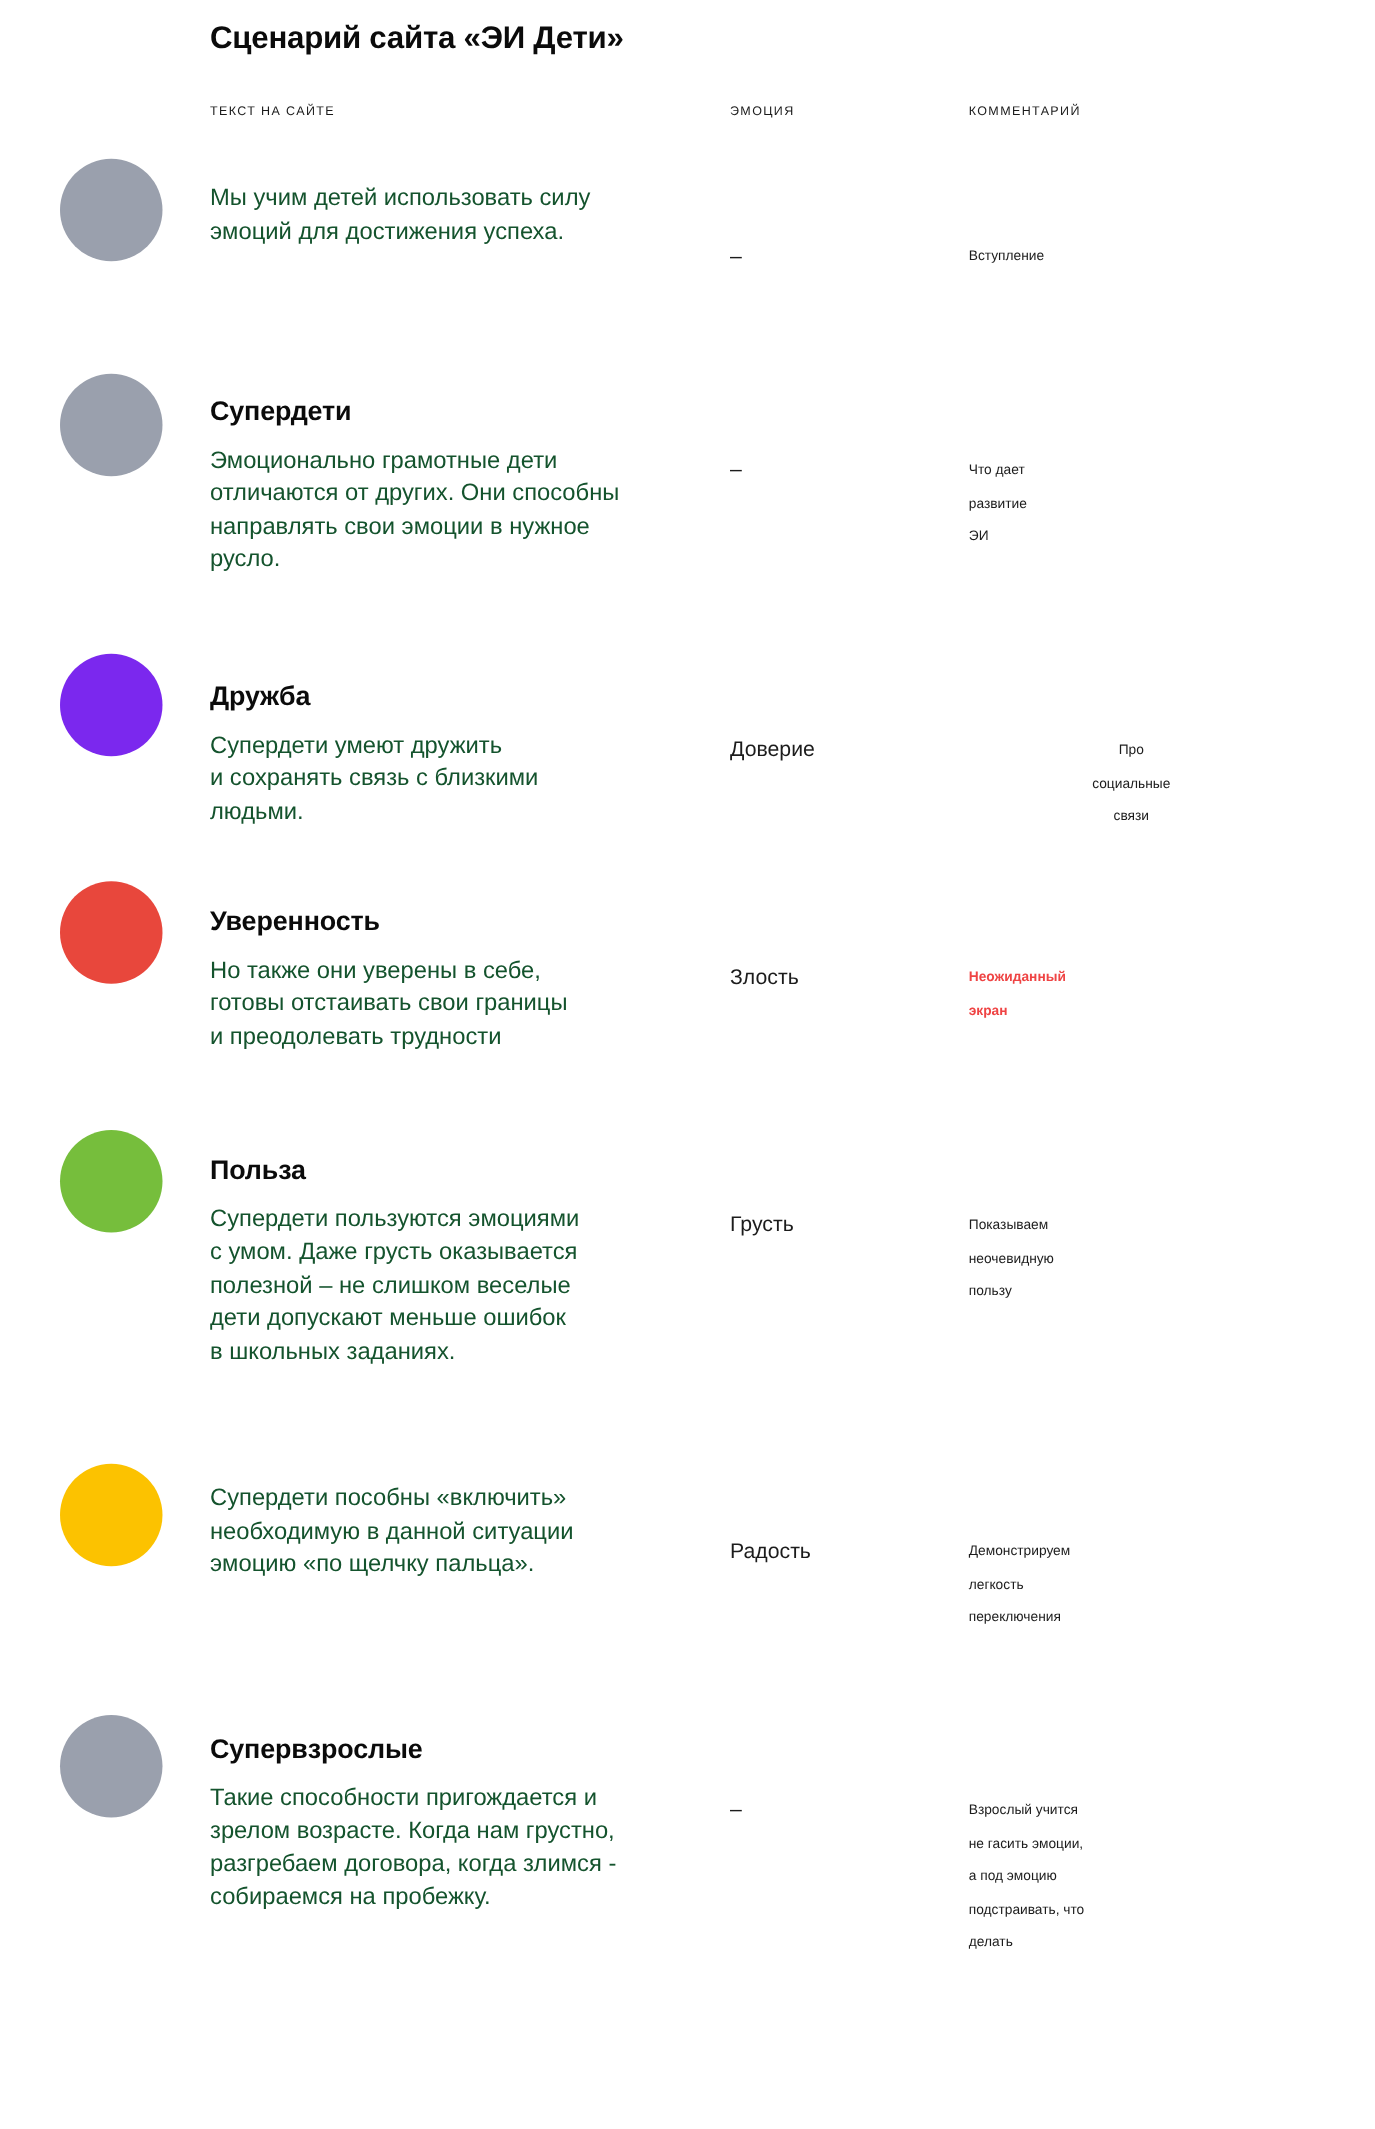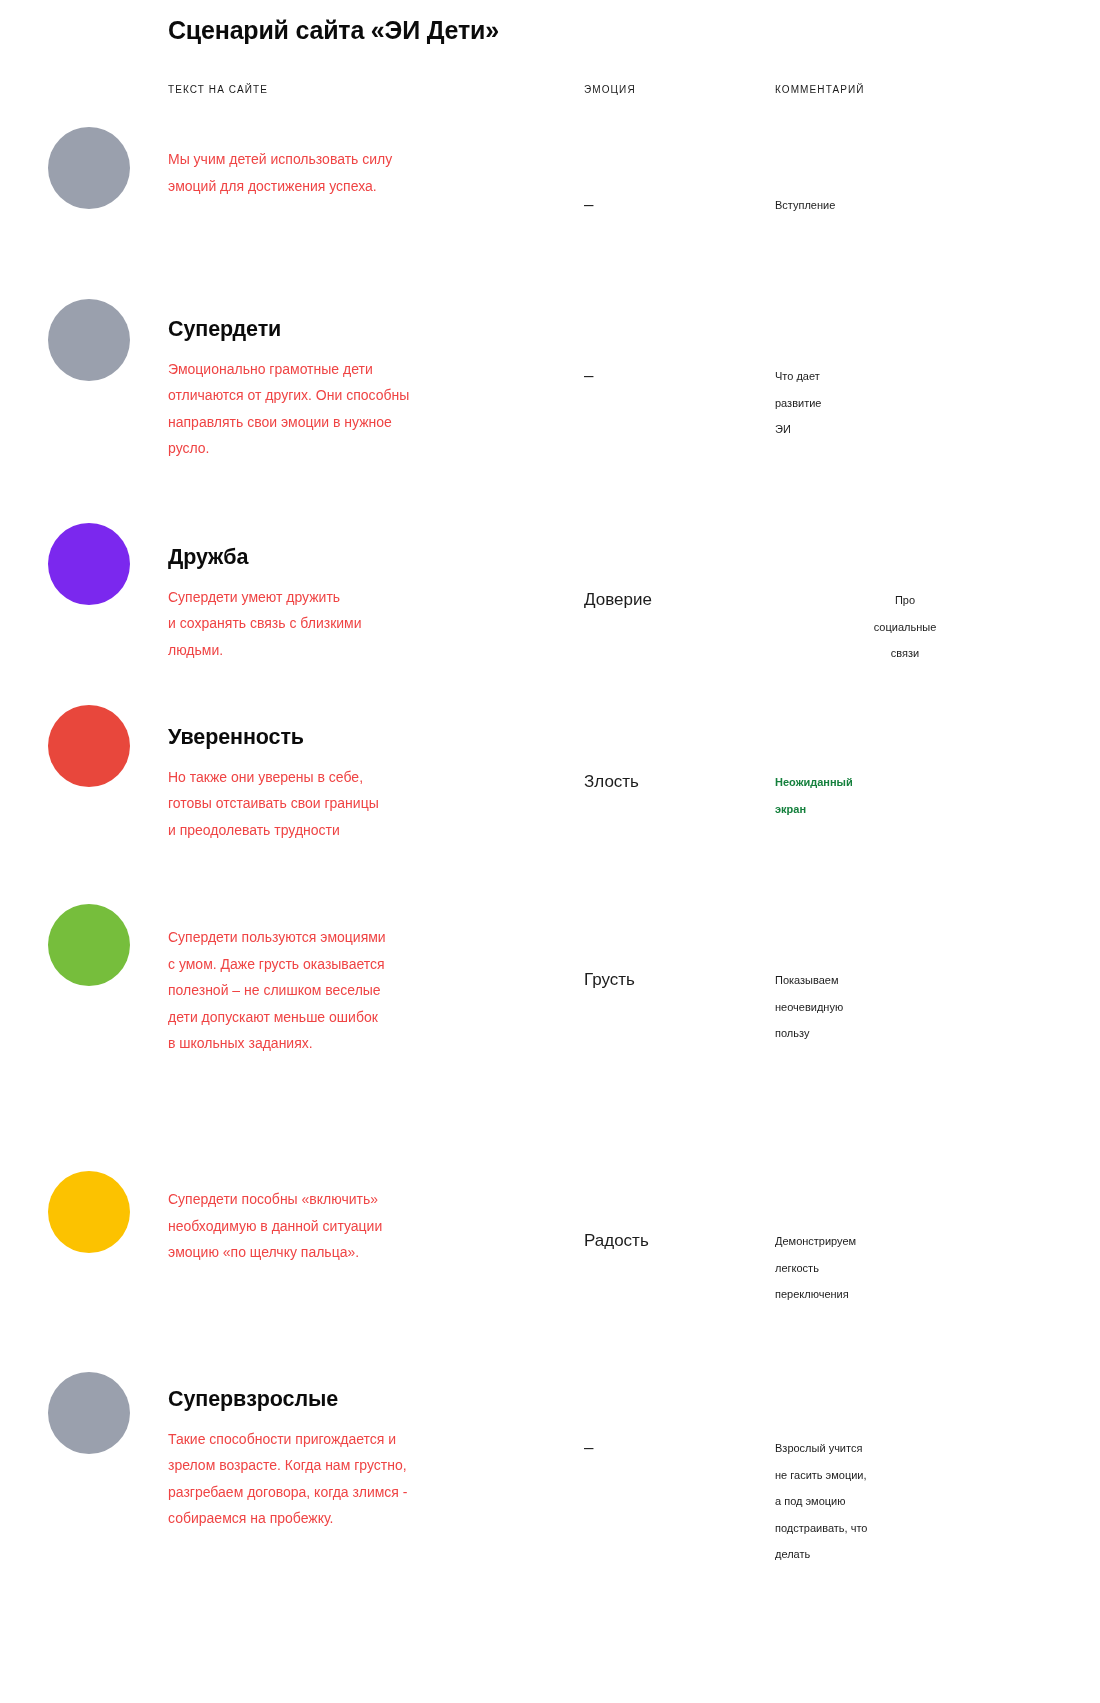--- a/index.html
+++ b/index.html
@@ -84,23 +84,23 @@
   .item-title {
     font-size: 21.5px;
     font-weight: bold;
     color: #0b0b0b;
     letter-spacing: -0.1px;
     margin: 0 0 14px 0;
     line-height: 1.15;
     white-space: nowrap;
   }
   .item-body {
-    font-size: 14px;
+    font-size: 19px;
     line-height: 26.5px;
-    color: #ef4444;
+    color: #14532d;
     margin: 0;
     white-space: pre-line;
   }
   .cell-emotion {
     position: absolute;
     left: 584px;
     width: 175px;
     font-size: 17px;
     line-height: 26.5px;
     color: #1c1c1c;
@@ -109,21 +109,21 @@
   .cell-comment {
     position: absolute;
     left: 775px;
     width: 260px;
     font-size: 11px;
     line-height: 26.5px;
     color: #1c1c1c;
     white-space: pre-line;
   }
   .cell-comment.highlight {
-    color: #15803d;
+    color: #ef4444;
     font-weight: bold;
   }
 </style>
 </head>
 <body>
 
 <div class="page">
 
   <div class="doc-title">Сценарий сайта «ЭИ Дети»</div>
 
@@ -178,20 +178,21 @@
 готовы отстаивать свои границы
 и преодолевать трудности</div>
         </div>
         <div class="cell-emotion" style="top: 64px;">Злость</div>
         <div class="cell-comment highlight" style="top: 64px;">Неожиданный
 экран</div>
       </div>
       <div class="row" style="top: 904px;">
         <div class="dot" style="top: 0px; background: rgb(118, 190, 60);"></div>
         <div class="cell-text" style="top: 20px;">
+          <div class="item-title">Польза</div>
           <div class="item-body">Супердети пользуются эмоциями
 с умом. Даже грусть оказывается
 полезной – не слишком веселые
 дети допускают меньше ошибок
 в школьных заданиях.</div>
         </div>
         <div class="cell-emotion" style="top: 63px;">Грусть</div>
         <div class="cell-comment" style="top: 63px;">Показываем
 неочевидную
 пользу</div>

